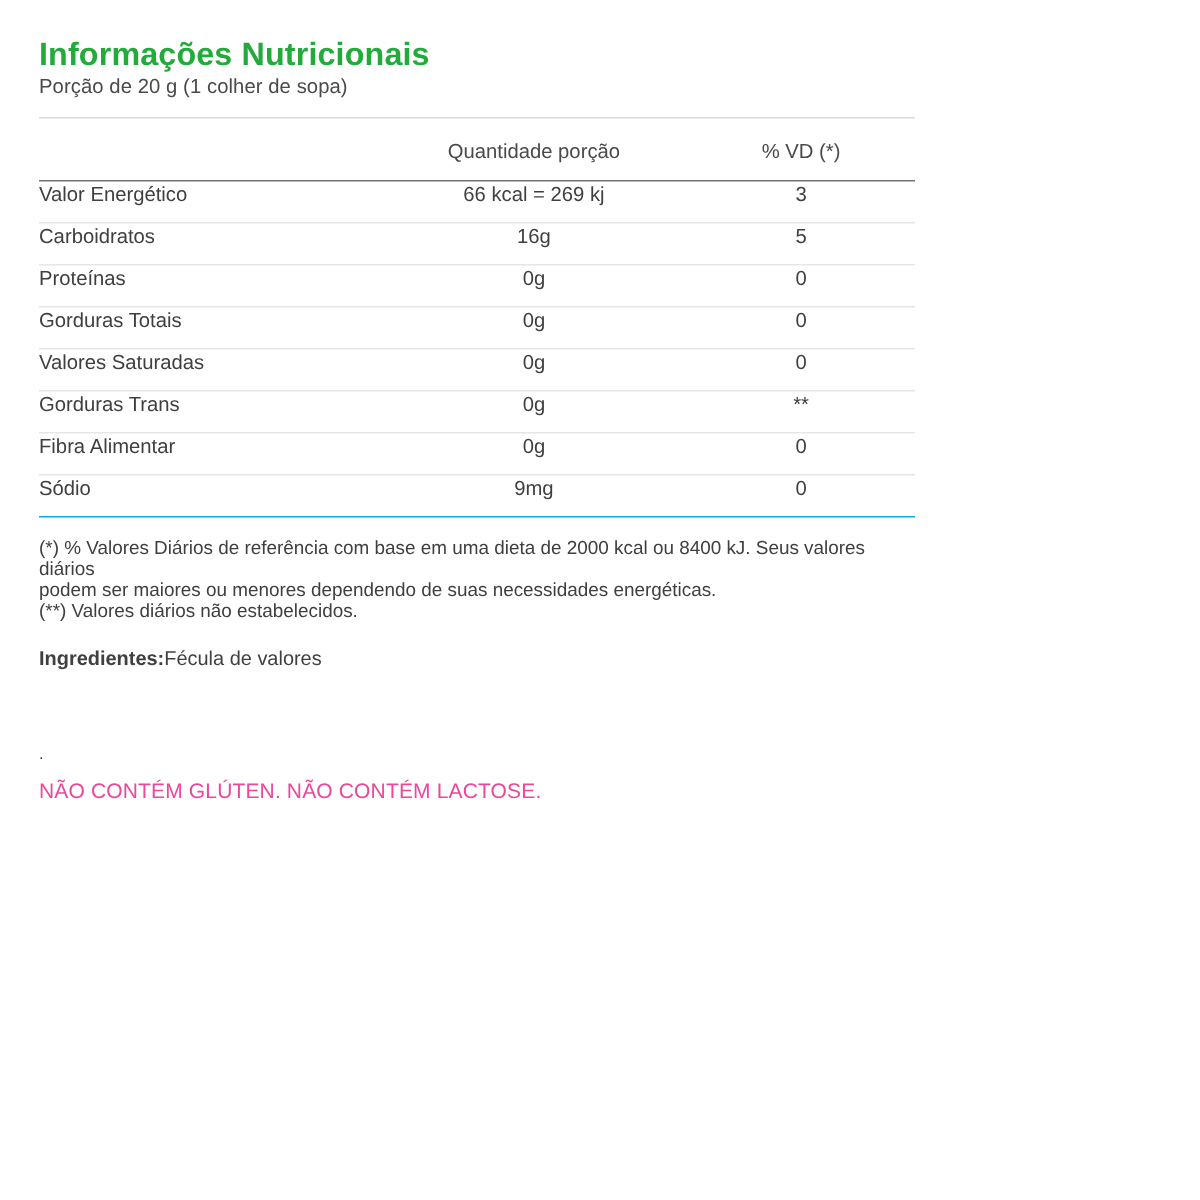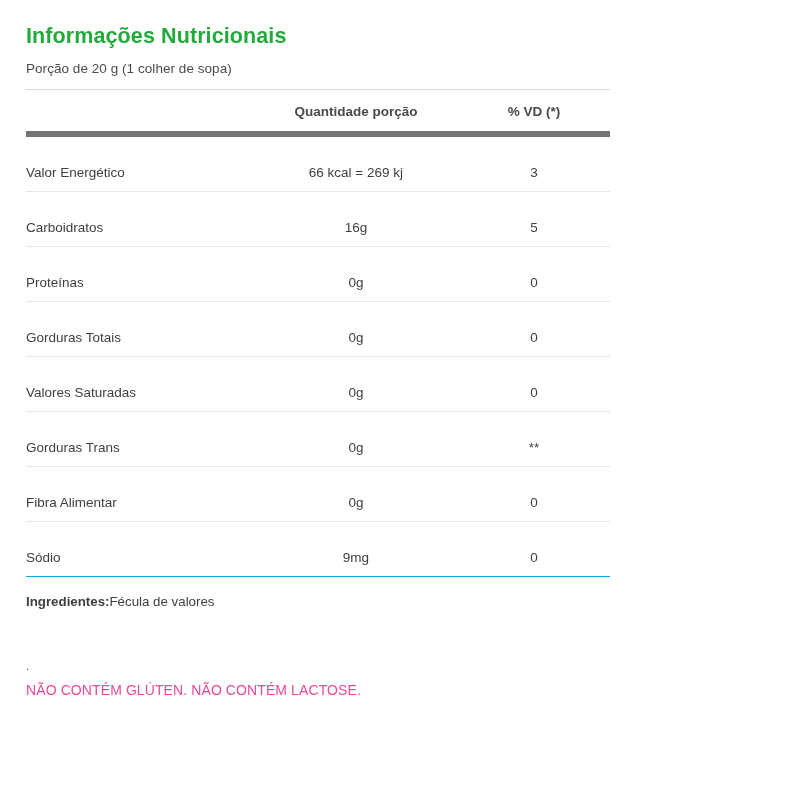--- a/index.html
+++ b/index.html
@@ -25,48 +25,47 @@
     color: #22ab3a;
     font-size: 21.5px;
     font-weight: 700;
     letter-spacing: 0.1px;
     margin: 6px 0 0 0;
     line-height: 1.2;
   }
   .serving {
     font-size: 13.5px;
     color: #4a4a4a;
-    margin-top: 11px;
     letter-spacing: 0.05px;
   }
   .rule {
     border: 0;
     border-top: 1px solid #d9d9d9;
     margin: 13px 0 0 0;
     width: 100%;
   }
   table.nut {
     width: 100%;
     border-collapse: collapse;
     font-size: 13.5px;
     table-layout: fixed;
   }
   table.nut th {
-    font-weight: 700;
+    font-weight: 400;
     color: #4a4a4a;
     font-size: 13.5px;
     padding: 14px 0 12px 0;
     text-align: center;
-    border-bottom: 6px solid #737373;
+    border-bottom: 1px solid #737373;
   }
   table.nut th.col-name { text-align: left; width: 39%; }
   table.nut th.col-amt  { width: 35%; }
   table.nut th.col-vd   { width: 26%; }
   table.nut td {
-    padding: 28px 0 11px 0;
+    padding: 1px 0 11px 0;
     border-bottom: 1px solid #e6e6e6;
     text-align: center;
     color: #3f3f3f;
     font-size: 13.5px;
   }
   table.nut td.col-name { text-align: left; }
   table.nut tr:last-child td { border-bottom: 1px solid #0ea5e9; }
   .footnotes {
     margin-top: 13px;
     font-size: 12.6px;
@@ -149,20 +148,25 @@
         <td class="col-vd">0</td>
       </tr>
       <tr>
         <td class="col-name">Sódio</td>
         <td class="col-amt">9mg</td>
         <td class="col-vd">0</td>
       </tr>
     </tbody>
   </table>
 
+  <div class="footnotes">
+    <p>(*) % Valores Diários de referência com base em uma dieta de 2000 kcal ou 8400 kJ. Seus valores diários</p>
+    <p>podem ser maiores ou menores dependendo de suas necessidades energéticas.</p>
+    <p>(**) Valores diários não estabelecidos.</p>
+  </div>
 
   <div class="ingredients">
     <span class="label">Ingredientes:</span><span>Fécula de valores</span>
   </div>
 
   <div class="dot">.</div>
 
   <div class="claims">NÃO CONTÉM GLÚTEN. NÃO CONTÉM LACTOSE.</div>
 
 </div>

